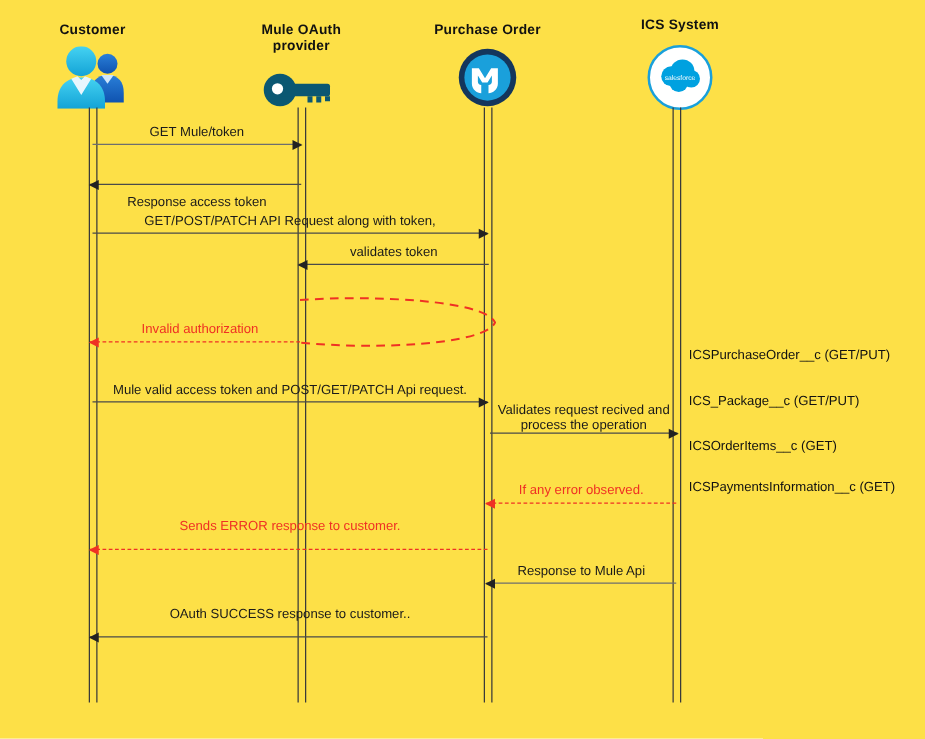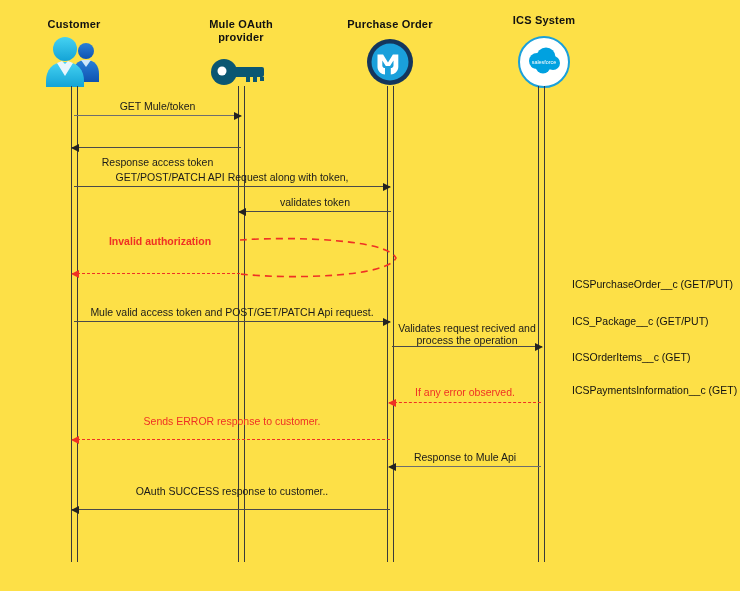--- a/index.html
+++ b/index.html
@@ -93,21 +93,20 @@
   .msglabel.twoline {
     white-space: normal;
     line-height: 12px;
   }
   .sidelabel {
     position: absolute;
     font-size: 10.5px;
     color: #111111;
     white-space: nowrap;
     font-weight: normal;
-    margin-left: 21px;
   }
   .loop {
     position: absolute;
   }
 </style>
 </head>
 <body>
 
 <div id="canvas">
 
@@ -208,21 +207,21 @@
   <div class="msglabel" style="left:239px; top:196px; width:152px;">validates token</div>
 
   <div class="loop" style="left:238px; top:236px;">
     <svg width="170" height="48" viewBox="0 0 170 48" aria-hidden="true">
       <path d="M2 4 C 60 0, 150 4, 158 22 C 150 40, 60 44, 2 38" fill="none" stroke="#ef3124" stroke-width="1.6" stroke-dasharray="7,5"></path>
     </svg>
   </div>
   <div class="msg red" style="left:72px; top:273px; width:168px;">
     <span class="arrowhead left redhead"></span>
   </div>
-  <div class="msglabel red" style="left:80px; top:235px; width:160px;font-weight:bold;">Invalid authorization</div>
+  <div class="msglabel red" style="left:80px; top:257px; width:160px;">Invalid authorization</div>
 
   <div class="msg" style="left:74px; top:321px; width:316px;">
     <span class="arrowhead right"></span>
   </div>
   <div class="msglabel" style="left:74px; top:306px; width:316px;">Mule valid access token and POST/GET/PATCH Api request.</div>
 
   <div class="msg" style="left:392px; top:346px; width:150px;">
     <span class="arrowhead right"></span>
   </div>
   <div class="msglabel twoline" style="left:392px; top:322px; width:150px; white-space:pre-line;">Validates request recived and

